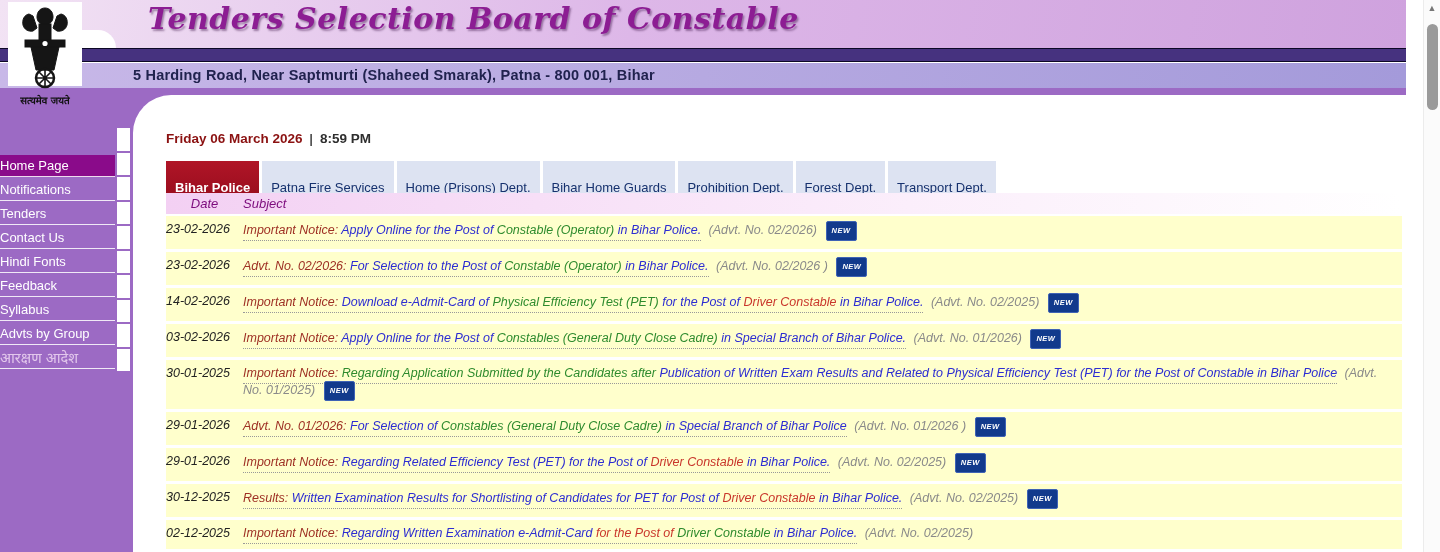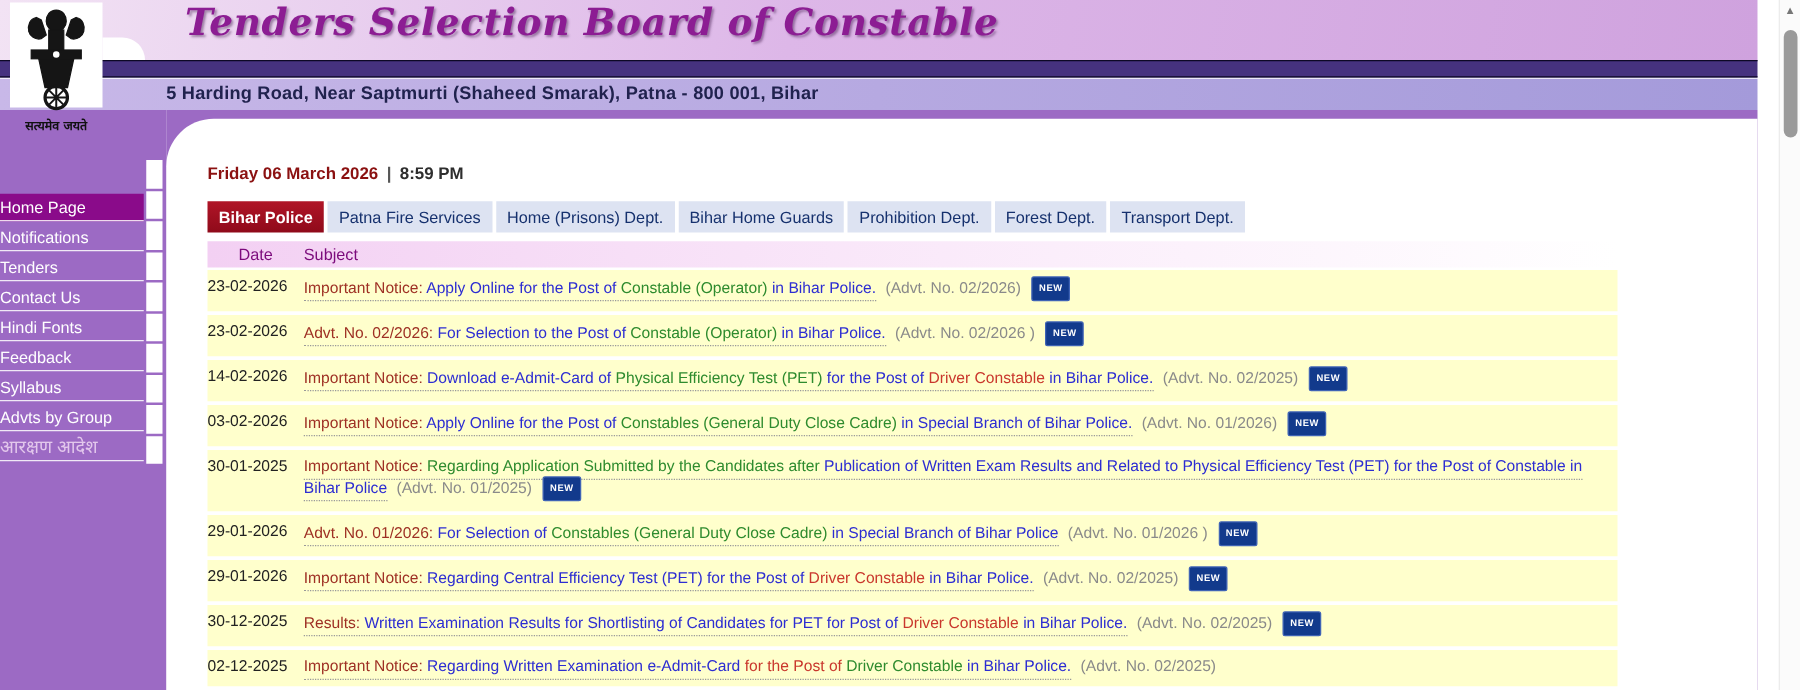--- a/index.html
+++ b/index.html
@@ -48,26 +48,26 @@
   .content-inner { position:absolute; left:0; top:7px; right:0; bottom:0;
     background:#fff; border-top-left-radius:38px; }
 
   .status-line { position:absolute; left:166px; top:131px; z-index:6; font-size:13.5px; }
   .status-date { color:#8b1111; font-weight:bold; }
   .status-sep { color:#555; font-weight:bold; padding:0 3px; }
   .status-time { color:#2e2e2e; font-weight:bold; }
 
   
   .tabs { position:absolute; left:166px; top:161px; z-index:6; display:flex; gap:3px; }
-  .tab { padding:5px 9px; font-size:13px; background:#dde3f2; color:#16316e;
+  .tab { padding:19px 9px; font-size:13px; background:#dde3f2; color:#16316e;
     cursor:pointer; white-space:nowrap; }
   .tab.active { background:linear-gradient(180deg,#b01527,#8f0a1a); color:#fff; font-weight:bold; }
 
   
-  .notice-table { position:absolute; left:166px; top:193px; width:1128px; z-index:6; }
+  .notice-table { position:absolute; left:166px; top:193px; width:1236px; z-index:6;font-style:italic; }
   .t-head { display:flex; height:21px; align-items:center; margin-bottom:2px;
     background:linear-gradient(90deg,#f3d0f3 0%,#fbeefb 60%,#ffffff 100%);
     color:#7c0b7c; font-size:13px; }
   .t-head .col-date { width:77px; text-align:center; }
   .t-head .col-subject { flex:1; }
   .t-row { display:flex; background:#ffffcc; margin-bottom:3px; padding:5px 0 8px; }
   .cell-date { width:77px; flex:0 0 77px; font-size:12.5px; color:#222; line-height:16px; }
   .cell-subject { flex:1; font-size:12.5px; line-height:16px; padding-right:6px; }
   .subj-link { text-decoration:none; border-bottom:1px dotted #999; padding-bottom:3px; cursor:pointer; }
   .advt { color:#8a8a8a; margin-left:4px; }
@@ -209,21 +209,21 @@
     <div class="cell-date">29-01-2026</div>
     <div class="cell-subject">
       <a class="subj-link" href="#"><span style="color: rgb(158, 48, 36);">Advt. No. 01/2026:</span><span style="color: rgb(45, 45, 210);"> For Selection of</span><span style="color: rgb(46, 139, 46);"> Constables (General Duty Close Cadre)</span><span style="color: rgb(45, 45, 210);"> in Special Branch of Bihar Police</span></a>
       <span class="advt">(Advt. No. 01/2026 )</span>
       <span class="new-badge">NEW</span>
     </div>
   </div>
         <div class="t-row">
     <div class="cell-date">29-01-2026</div>
     <div class="cell-subject">
-      <a class="subj-link" href="#"><span style="color: rgb(158, 48, 36);">Important Notice:</span><span style="color: rgb(45, 45, 210);"> Regarding Central Efficiency Test (PET) for the Post of</span><span style="color: rgb(201, 55, 44);"> Driver Constable</span><span style="color: rgb(45, 45, 210);"> in Bihar Police.</span></a>
+      <a class="subj-link" href="#"><span style="color: rgb(158, 48, 36);">Important Notice:</span><span style="color: rgb(45, 45, 210);"> Regarding Related Efficiency Test (PET) for the Post of</span><span style="color: rgb(201, 55, 44);"> Driver Constable</span><span style="color: rgb(45, 45, 210);"> in Bihar Police.</span></a>
       <span class="advt">(Advt. No. 02/2025)</span>
       <span class="new-badge">NEW</span>
     </div>
   </div>
         <div class="t-row">
     <div class="cell-date">30-12-2025</div>
     <div class="cell-subject">
       <a class="subj-link" href="#"><span style="color: rgb(158, 48, 36);">Results:</span><span style="color: rgb(45, 45, 210);"> Written Examination Results for Shortlisting of Candidates for PET for Post of</span><span style="color: rgb(201, 55, 44);"> Driver Constable</span><span style="color: rgb(45, 45, 210);"> in Bihar Police.</span></a>
       <span class="advt">(Advt. No. 02/2025)</span>
       <span class="new-badge">NEW</span>

